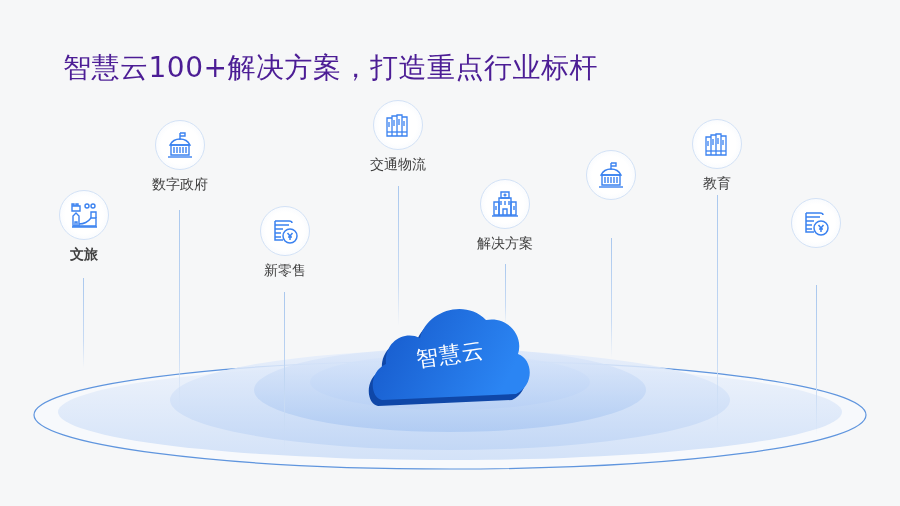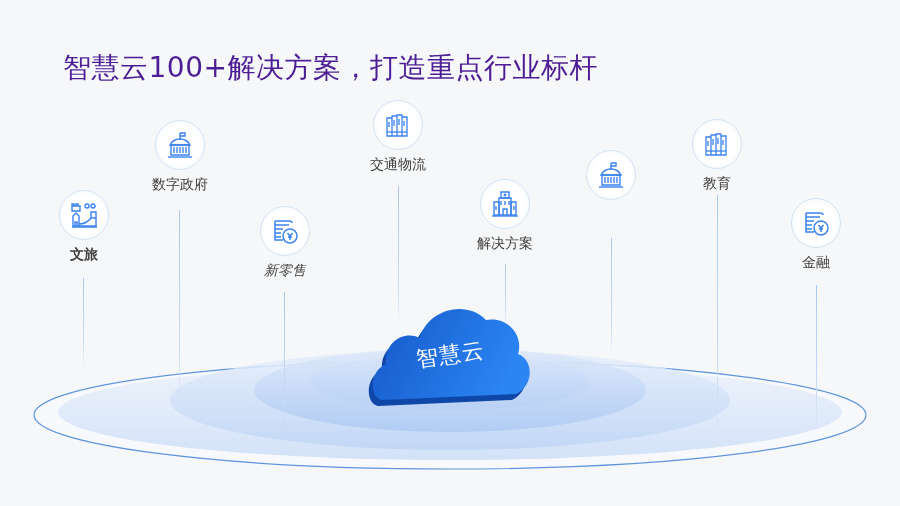--- a/index.html
+++ b/index.html
@@ -110,21 +110,21 @@
         <path d="M15 3v7 M15 3h5v3h-5"></path>
         <path d="M5 15c2-4 6-6 10-6s8 2 10 6z"></path>
         <path d="M6 15h18v10H6z"></path>
         <path d="M9 17v6 M12 17v6 M15 17v6 M18 17v6 M21 17v6"></path>
         <path d="M3 27h24"></path>
       </svg>
     </div>
     <div class="label">数字政府</div>
   </div>
 
-  <div class="node" style="left:285px; top:206px;font-style:italic;">
+  <div class="node" style="left:285px; top:206px;">
     <div class="badge">
       <svg width="30" height="30" viewBox="0 0 30 30" fill="none" stroke="#3b82f0" stroke-width="1.5">
         <path d="M5 5h14 M5 5v4h14 M5 9v4h8 M5 13v4h6 M5 17v4h6 M5 21v3h8"></path>
         <path d="M19 5c2 0 3 1 3 2"></path>
         <circle cx="20" cy="20" r="7"></circle>
         <path d="M17.5 17l2.5 3 2.5-3 M20 20v4 M18 21h4"></path>
       </svg>
     </div>
     <div class="label">新零售</div>
   </div>
@@ -178,21 +178,20 @@
 
   <div class="node" style="left:816px; top:198px;">
     <div class="badge">
       <svg width="30" height="30" viewBox="0 0 30 30" fill="none" stroke="#3b82f0" stroke-width="1.5">
         <path d="M5 5h14 M5 5v4h14 M5 9v4h8 M5 13v4h6 M5 17v4h6 M5 21v3h8"></path>
         <path d="M19 5c2 0 3 1 3 2"></path>
         <circle cx="20" cy="20" r="7"></circle>
         <path d="M17.5 17l2.5 3 2.5-3 M20 20v4 M18 21h4"></path>
       </svg>
     </div>
-    <div class="label">金融</div>
   </div>
 
   <div class="cloud">
     <svg width="170" height="130" viewBox="0 0 170 130">
       <path d="M14 110 C2 108 0 82 18 74 C16 52 36 40 52 48 C58 22 96 8 118 30 C140 26 156 46 150 64 C166 70 166 96 148 104 Z" fill="#0f47a8" transform="translate(-4,6)"></path>
       <path d="M14 110 C2 108 0 82 18 74 C16 52 36 40 52 48 C58 22 96 8 118 30 C140 26 156 46 150 64 C166 70 166 96 148 104 Z" fill="url(#cloudGrad)"></path>
     </svg>
     <div class="cloud-text">智慧云</div>
   </div>
 </div>

